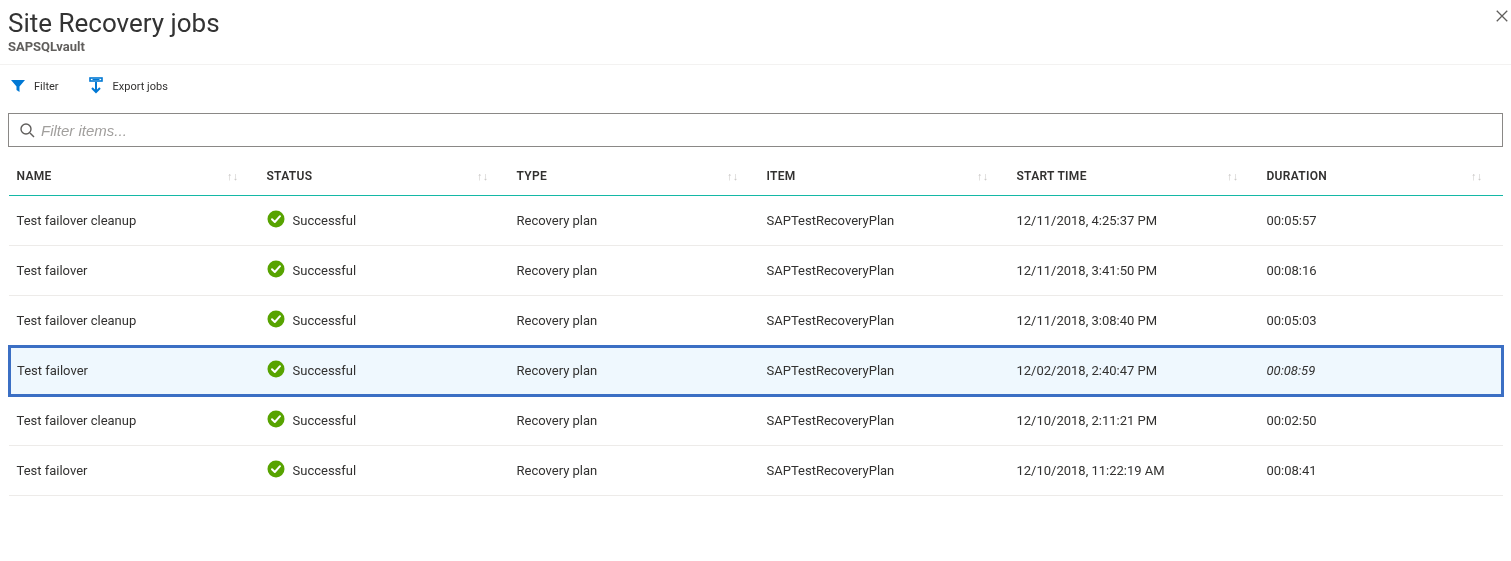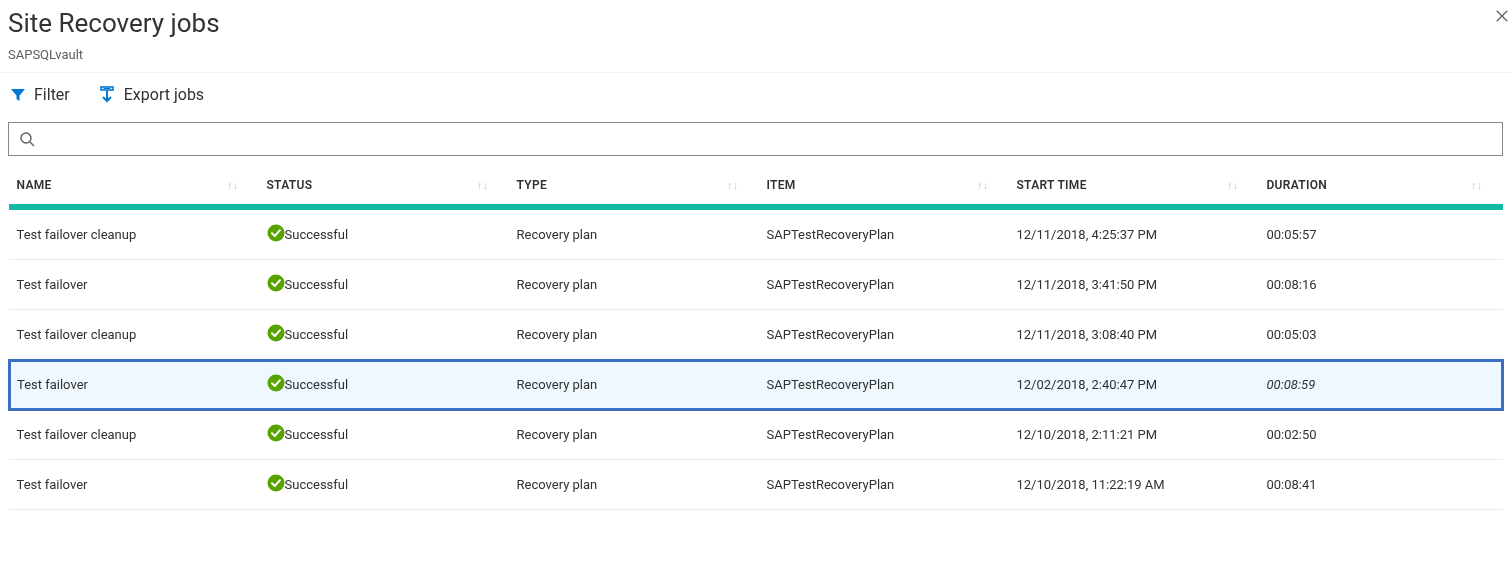--- a/index.html
+++ b/index.html
@@ -4,41 +4,41 @@
 <style>
   * { box-sizing: border-box; }
   body {
     margin: 0; padding: 0;
     font-family: "Segoe UI", -apple-system, BlinkMacSystemFont, Roboto, Arial, sans-serif;
     background: #fff; color: #323130;
     width: 1511px;
   }
   .header { padding: 8px 8px 10px; position: relative; border-bottom: 1px solid #f3f2f1; }
   .page-title { font-size: 26px; font-weight: 400; color: #333; margin: 0; line-height: 1.2; }
-  .subtitle { font-size: 13px; color: #605e5c; margin-top: 8px; }
+  .subtitle { font-size: 13px; color: #605e5c; margin-top: 0; font-weight: bold; }
   .close-x { position: absolute; top: 4px; right: 2px; font-size: 20px; color: #605e5c; cursor: pointer; }
   .toolbar { padding: 12px 10px 18px; display: flex; gap: 28px; align-items: center; }
-  .tb-btn { display: inline-flex; align-items: center; gap: 8px; font-size: 16px; color: #323130; cursor: pointer; }
+  .tb-btn { display: inline-flex; align-items: center; gap: 8px; font-size: 11px; color: #323130; cursor: pointer; }
   .tb-btn svg { flex-shrink: 0; }
   .content { padding: 0 8px; }
   .filter-box { border: 1px solid #8a8886; padding: 0 10px; display: flex; align-items: center; height: 34px; margin-bottom: 10px; }
   .filter-box input { border: none; outline: none; flex: 1; font-size: 15px; font-style: italic; color: #605e5c; padding: 4px 6px; background: transparent; }
   .filter-box input::placeholder { color: #a19f9d; font-style: italic; }
   .filter-box svg { flex-shrink: 0; color: #605e5c; }
 
   .table { width: 100%; border-collapse: collapse; }
   .table thead th {
     text-align: left; font-size: 12px; font-weight: 600; letter-spacing: 0.3px;
-    color: #323130; padding: 12px 10px 12px 8px; border-bottom: 6px solid #14b8a6;
+    color: #323130; padding: 12px 10px 12px 8px; border-bottom: 1px solid #14b8a6;
     position: relative;
   }
   .sort-icon { position: absolute; right: 20px; top: 50%; transform: translateY(-50%); color: #c8c6c4; font-size: 11px; }
   .table tbody tr { border-bottom: 1px solid #edebe9; }
   .table tbody td { padding: 14px 10px 14px 8px; font-size: 13px; color: #323130; }
-  .status-cell { display: inline-flex; align-items: center; }
+  .status-cell { display: inline-flex; align-items: center; gap: 8px; }
   .status-icon { width: 18px; height: 18px; }
 
   tr.selected-row {
     background: #eff8fe;
   }
   tr.selected-row td {
     border-top: 1px dashed #3b78c0;
     border-bottom: 1px dashed #3b78c0;
   }
   tr.selected-row td:first-child { border-left: 1px dashed #3b78c0; }
@@ -83,20 +83,21 @@
   </div>
 </div>
 
 <div class="content">
 
   <div class="filter-box">
     <svg width="16" height="16" viewBox="0 0 16 16">
         <circle cx="7" cy="7" r="5" stroke="#605e5c" stroke-width="1.4" fill="none"></circle>
         <line x1="11" y1="11" x2="15" y2="15" stroke="#605e5c" stroke-width="1.4"></line>
       </svg>
+    <input type="text" placeholder="Filter items..." style="">
   </div>
 
   <table class="table">
     <thead>
       <tr>
         <th class="col-name">
           <span>NAME</span>
           <span class="sort-icon">↑↓</span>
         </th>
         <th class="col-status">

